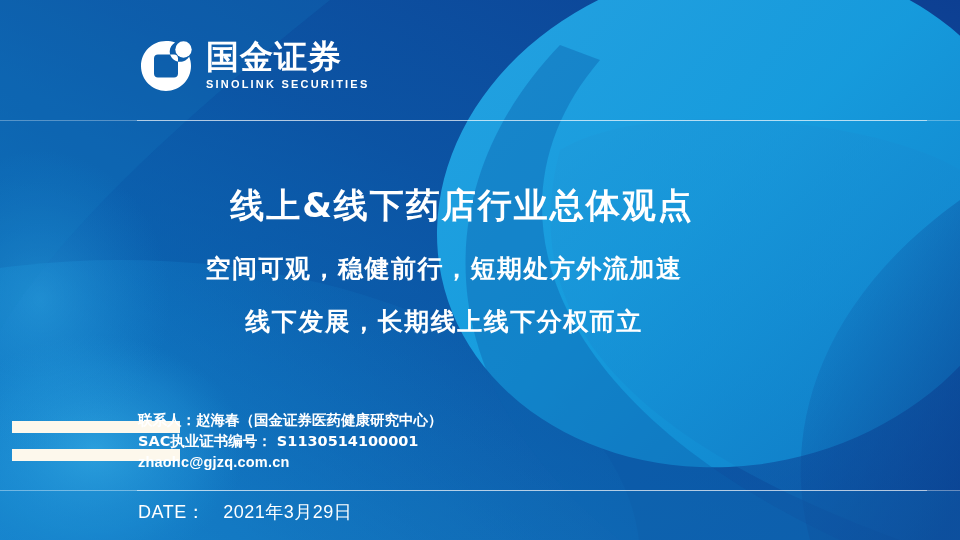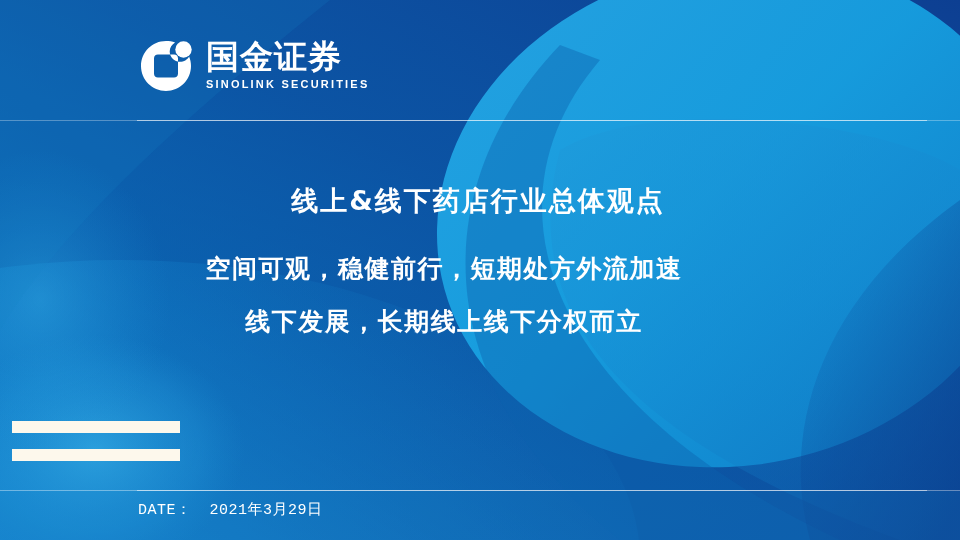--- a/index.html
+++ b/index.html
@@ -73,26 +73,26 @@
     left: 137px;
     top: 120px;
     width: 790px;
     height: 1px;
     background: rgba(255,255,255,0.55);
   }
 
   
   .title-main {
     position: absolute;
-    left: 16px;
+    left: 0;
     top: 183px;
     width: 924px;
     text-align: center;
     font-family: "DejaVu Sans", "Liberation Sans", sans-serif;
-    font-size: 27px;
+    font-size: 34px;
     font-weight: bold;
     color: #ffffff;
     letter-spacing: 2px;
     white-space: nowrap;
   }
   .subtitle {
     position: absolute;
     left: 0;
     width: 888px;
     text-align: center;
@@ -144,22 +144,22 @@
     left: 137px;
     top: 490px;
     width: 790px;
     height: 1px;
     background: rgba(255,255,255,0.5);
   }
   .date-line {
     position: absolute;
     left: 138px;
     top: 500px;
-    font-family: Liberation Mono, monospace;
-    font-size: 15px;
+    font-family: Liberation Sans, sans-serif;
+    font-size: 18px;
     color: #ffffff;
     letter-spacing: 0.5px;
     white-space: nowrap;
   }
   .date-label { margin-right: 18px; }
 </style>
 </head>
 <body>
 
 <div id="slide">
@@ -287,19 +287,24 @@
 
   <div class="header-rule"></div>
 
   <div class="title-main">线上&amp;线下药店行业总体观点</div>
   <div class="subtitle line1">空间可观，稳健前行，短期处方外流加速</div>
   <div class="subtitle line2">线下发展，长期线上线下分权而立</div>
 
   <div class="cream-bar b1"></div>
   <div class="cream-bar b2"></div>
 
+  <div class="contact">
+    <div class="contact-line">联系人：赵海春（国金证券医药健康研究中心）</div>
+    <div class="contact-line">SAC执业证书编号： S1130514100001</div>
+    <div class="contact-line email">zhaohc@gjzq.com.cn</div>
+  </div>
 
   <div class="date-rule"></div>
   <div class="date-line">
     <span class="date-label">DATE：</span><span>2021年3月29日</span>
   </div>
 
 </div>
 
 </body></html>

